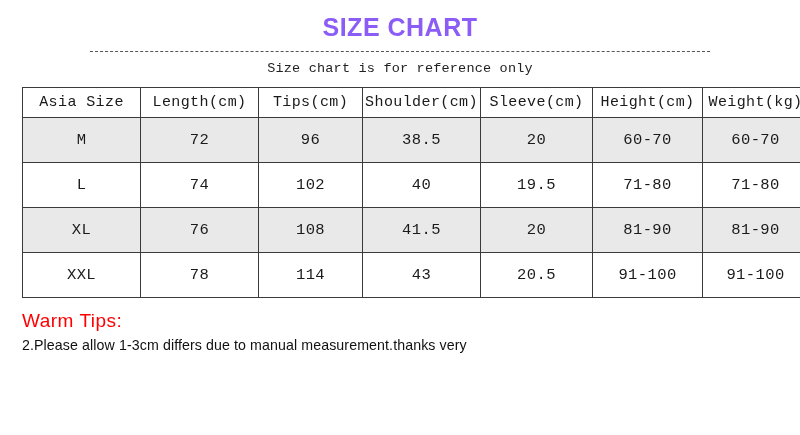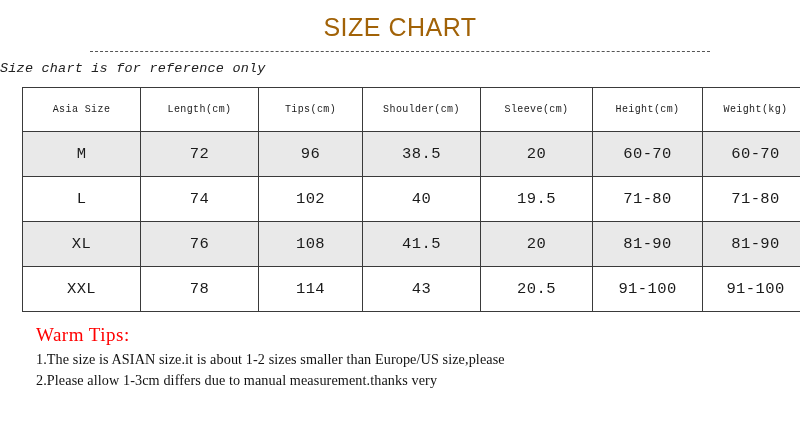--- a/index.html
+++ b/index.html
@@ -16,44 +16,43 @@
     width: 800px;
     height: 435px;
     background: #ffffff;
     overflow: hidden;
   }
 
   
   .title {
     text-align: center;
     font-family: "Liberation Sans", sans-serif;
-    font-weight: normal;
+    font-weight: bold;
     font-size: 25px;
     letter-spacing: 0.5px;
-    color: #a16207;
+    color: #8b5cf6;
     padding-top: 14px;
     line-height: 1.1;
   }
 
   .dashline {
     width: 620px;
     margin: 9px auto 0 auto;
     border: 0;
     border-top: 1px dashed #555;
     height: 0;
   }
 
   .subtitle {
-    text-align: left;
+    text-align: center;
     font-family: "Liberation Mono", monospace;
     font-size: 13.5px;
     color: #222;
     margin-top: 9px;
     letter-spacing: 0.2px;
-    font-style: italic;
   }
 
   
   .table-wrap {
     margin: 11px 22px 0 22px;
   }
   table.size-chart {
     width: 756px;
     border-collapse: collapse;
     table-layout: fixed;
@@ -63,43 +62,43 @@
     border: 1px solid #3a3a3a;
     text-align: center;
     vertical-align: middle;
     height: 45px;
     font-size: 15.5px;
     color: #1a1a1a;
     letter-spacing: 0.4px;
   }
   table.size-chart tr.head td {
     background: #ffffff;
-    font-size: 10px;
-    height: 44px;
+    font-size: 15px;
+    height: 30px;
   }
   table.size-chart tr.shaded td {
     background: #e9e9e9;
   }
   table.size-chart tr.plain td {
     background: #ffffff;
   }
 
   
   col.c0 { width: 118px; }
   col.c1 { width: 118px; }
   col.c2 { width: 104px; }
   col.c3 { width: 118px; }
   col.c4 { width: 112px; }
   col.c5 { width: 110px; }
   col.c6 { width: 106px; }
 
   
   .tips {
-    margin: 12px 22px 0 36px;
-    font-family: Liberation Serif, serif;
+    margin: 12px 22px 0 22px;
+    font-family: Liberation Sans, sans-serif;
   }
   .tips-title {
     color: #ff0000;
     font-size: 19px;
     letter-spacing: 0.5px;
     margin-bottom: 3px;
   }
   .tips-line {
     color: #111;
     font-size: 14.2px;
@@ -177,17 +176,16 @@
           <td>20.5</td>
           <td>91-100</td>
           <td>91-100</td>
         </tr>
       </tbody>
     </table>
   </div>
 
   <div class="tips">
     <div class="tips-title">Warm Tips:</div>
-    <div class="tips-line">1.The size is ASIAN size.it is about 1-2 sizes smaller than Europe/US size,please</div>
     <div class="tips-line">2.Please allow 1-3cm differs due to manual measurement.thanks very</div>
   </div>
 
 </div>
 
 </body></html>

